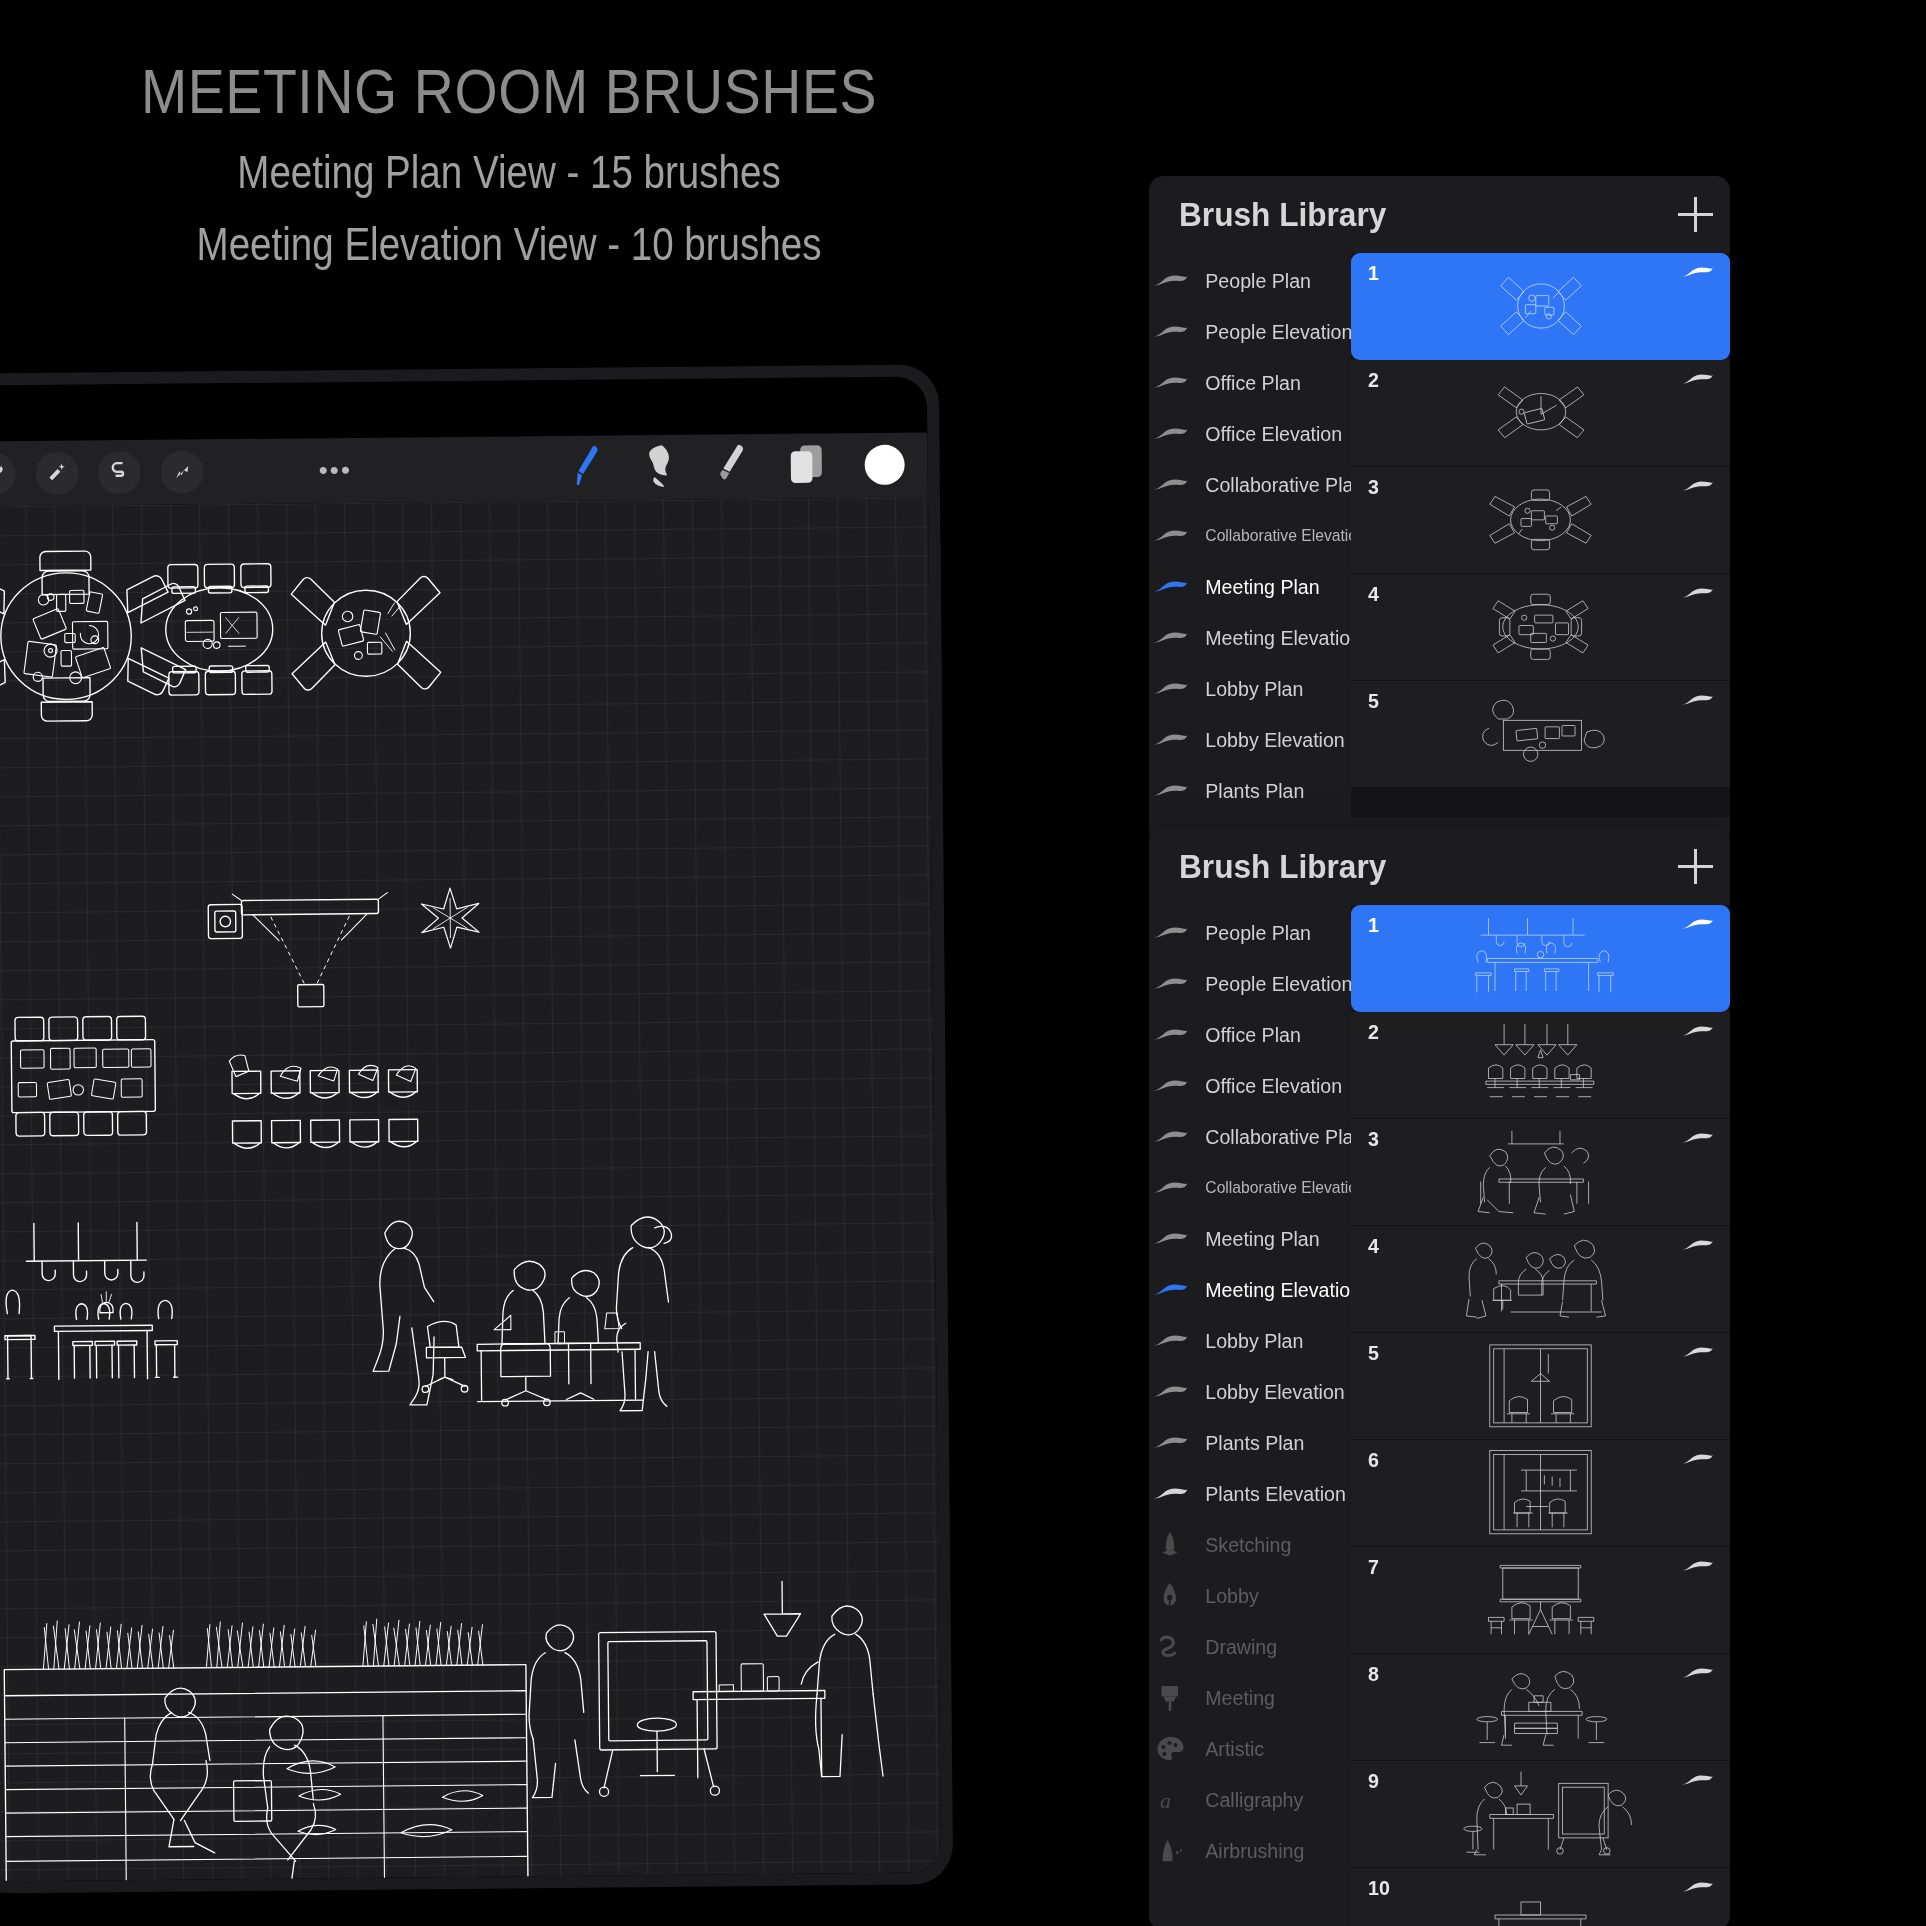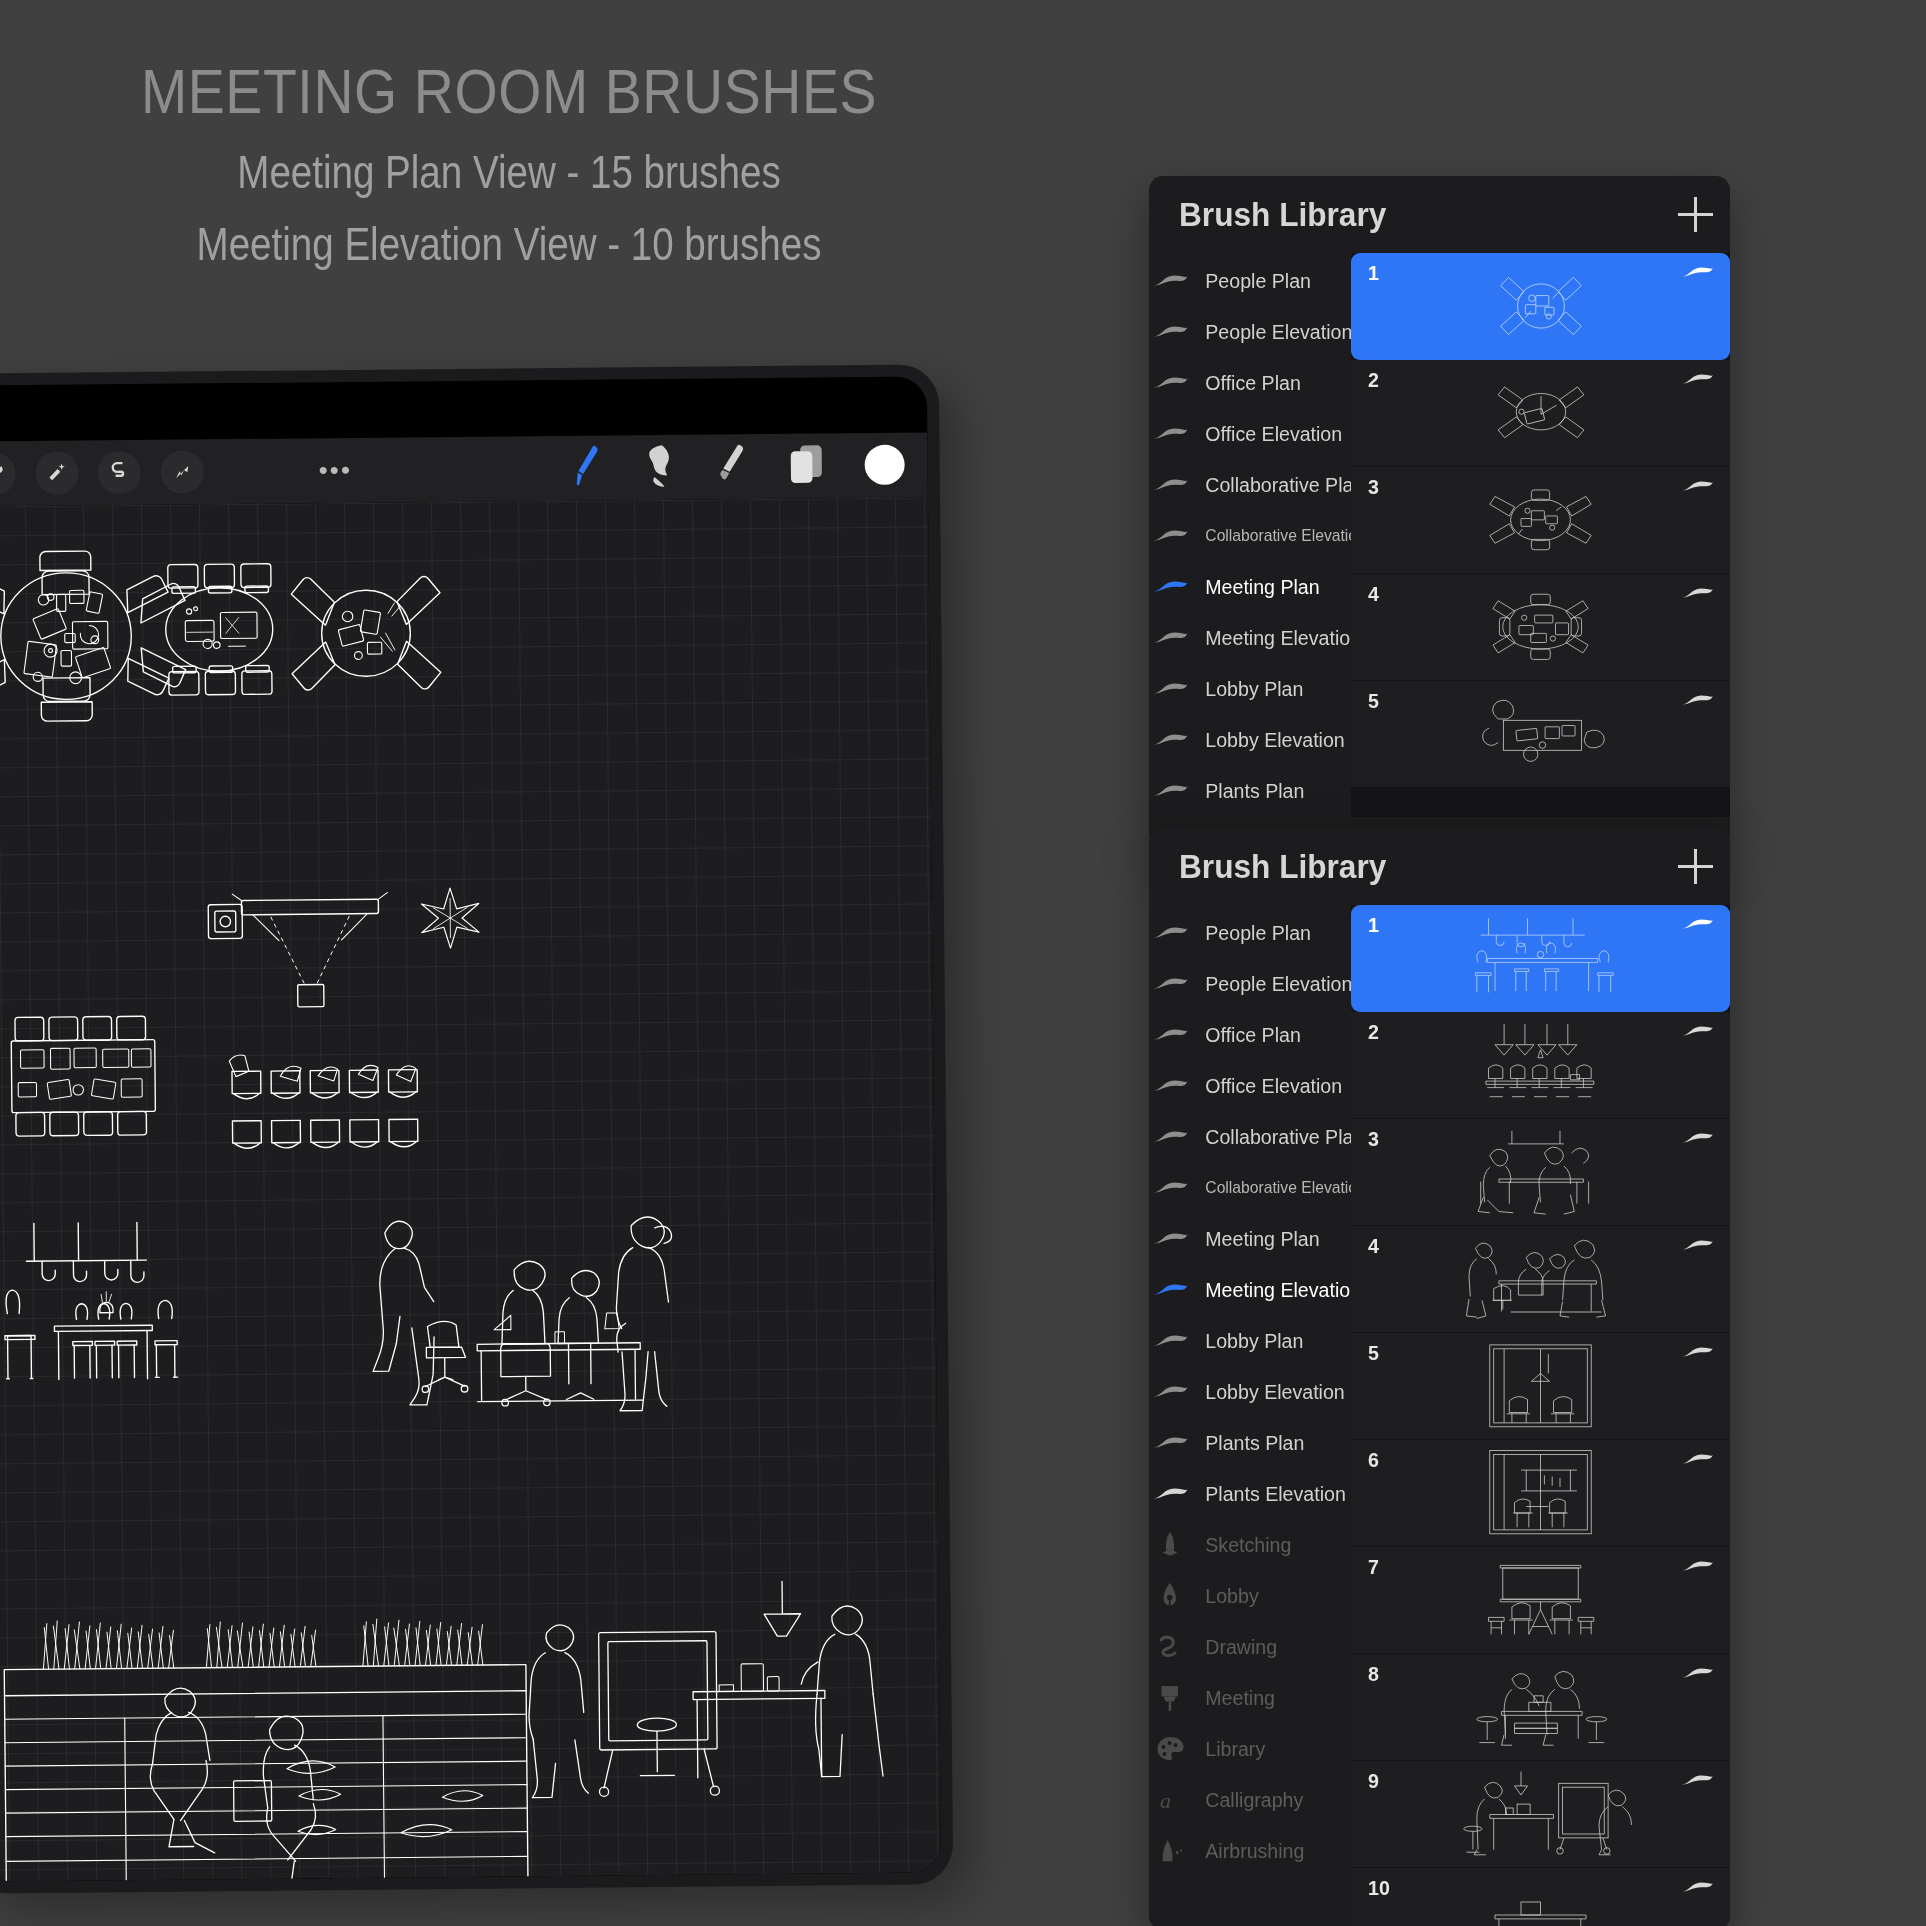--- a/index.html
+++ b/index.html
@@ -2,21 +2,21 @@
 <html style="font-size:10.4px"><head>
 <meta charset="utf-8">
 <style>
   * { box-sizing: border-box; margin: 0; padding: 0; }
   html, body {
     width: 1926px; height: 1926px;
     background: #ebebeb;
     font-family: "Liberation Sans", sans-serif;
     overflow: hidden;
   }
-  #stage { position: relative; width: 1926px; height: 1926px; background: #404040; }
+  #stage { position: relative; width: 1926px; height: 1926px; background: #000000; }
 
   
   .title-block { position: absolute; left: 0; top: 55px; width: 1018px; text-align: center; }
   .main-title {
     font-size: 63px; letter-spacing: 0.7px; color: #8c8c8c;
     font-weight: 400; font-family: "Liberation Sans Narrow","Liberation Sans", sans-serif;
     transform: scaleX(0.88); transform-origin: center;
     white-space: nowrap;
   }
   .sub-title {
@@ -879,21 +879,21 @@
         <div class="set-item dim">
           <span class="brushmark">
               <svg width="29" height="26" viewBox="0 0 28 26">
                 <path d="M14 1C6 1 1 7 1 13s5 11 12 11c3 0 3-2 2-4-1-2 0-4 3-4h4c3 0 5-2 5-5 0-6-6-10-13-10z" fill="#4a4a4a"></path>
                 <circle cx="7" cy="11" r="2" fill="#1c1c1e"></circle>
                 <circle cx="13" cy="7" r="2" fill="#1c1c1e"></circle>
                 <circle cx="19" cy="9" r="2" fill="#1c1c1e"></circle>
                 <circle cx="8" cy="18" r="2" fill="#1c1c1e"></circle>
               </svg>
             </span>
-          <span class="set-label">Library</span>
+          <span class="set-label">Artistic</span>
         </div>
         <div class="set-item dim">
           <span class="brushmark">
               <svg width="26" height="26" viewBox="0 0 26 26">
                 <text x="3" y="21" font-family="Liberation Serif, serif" font-style="italic" font-size="22" fill="#4a4a4a">a</text>
               </svg>
             </span>
           <span class="set-label">Calligraphy</span>
         </div>
         <div class="set-item dim">

